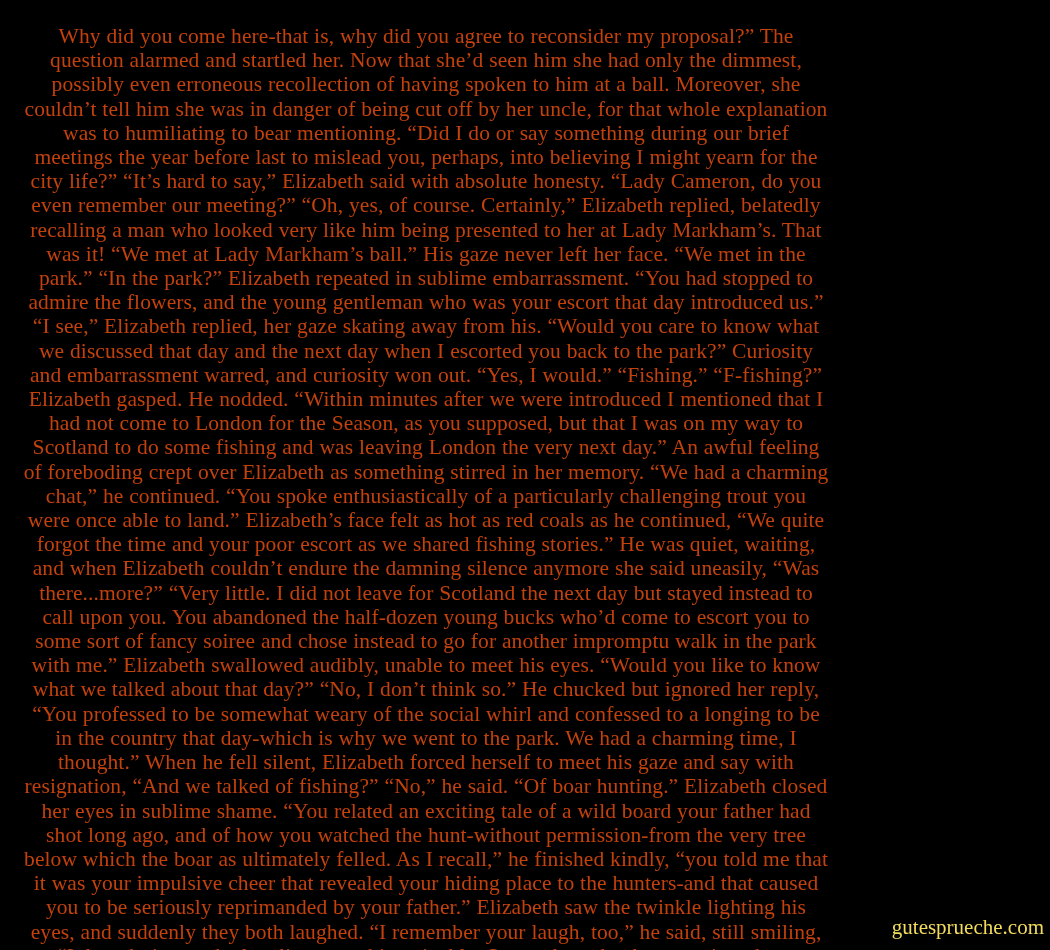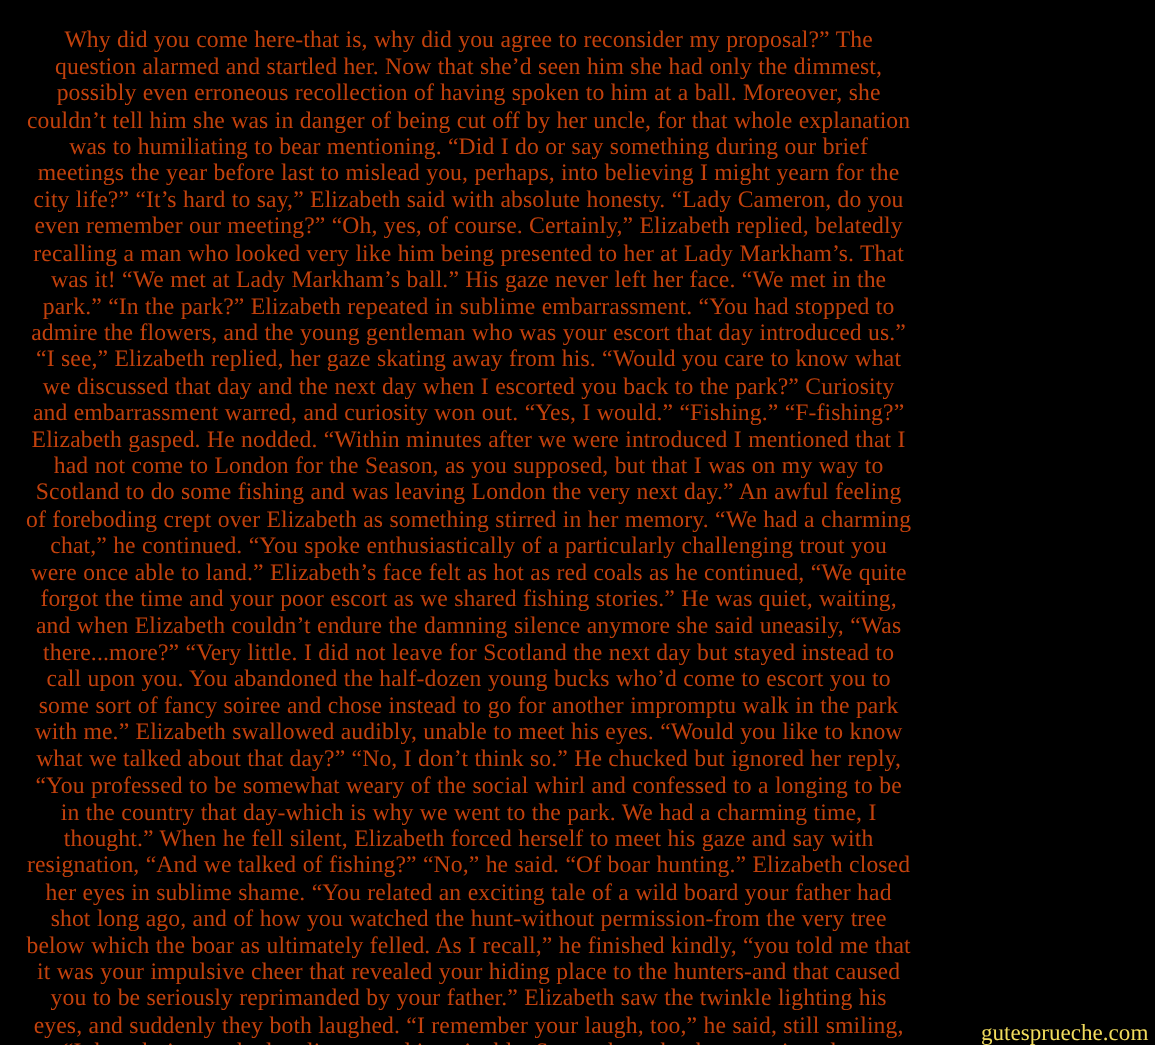--- a/index.html
+++ b/index.html
@@ -31,21 +31,21 @@
     text-align: center;
     font-size: 21.5px;
     line-height: 24.2px;
     letter-spacing: 0.1px;
     word-spacing: 0.3px;
     text-rendering: optimizeLegibility;
   }
   .watermark {
     position: absolute;
     right: 6px;
-    bottom: 0;
+    bottom: 11px;
     color: #f2dc5d;
     font-size: 21px;
     line-height: 24px;
     font-family: "Liberation Serif", serif;
     white-space: nowrap;
   }
 </style>
 </head>
 <body>
 

